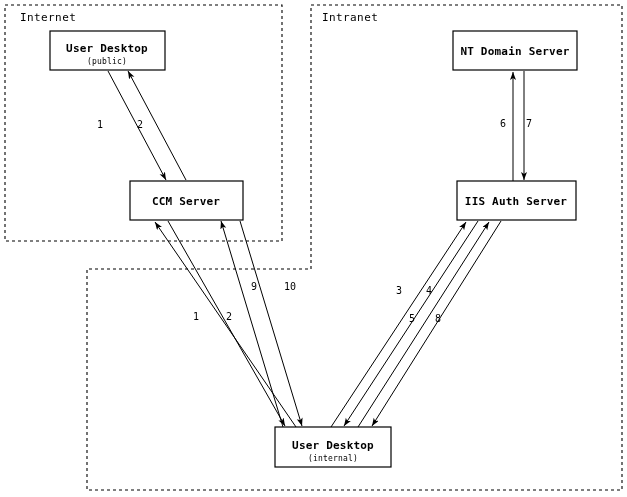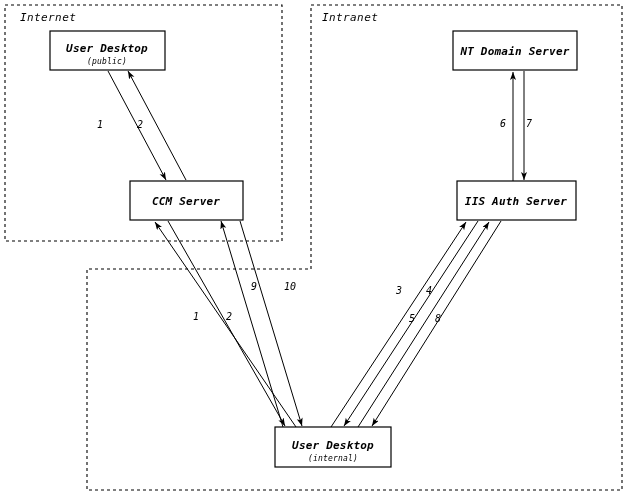--- a/index.html
+++ b/index.html
@@ -11,21 +11,20 @@
     width: 627px;
     height: 497px;
     font-family: "DejaVu Sans Mono", monospace;
     overflow: hidden;
   }
   #diagram-root {
     position: relative;
     width: 627px;
     height: 497px;
     background: #ffffff;
-    font-style: italic;
   }
   svg.canvas {
     position: absolute;
     left: 0;
     top: 0;
     width: 627px;
     height: 497px;
     display: block;
   }
   .zone-label {

